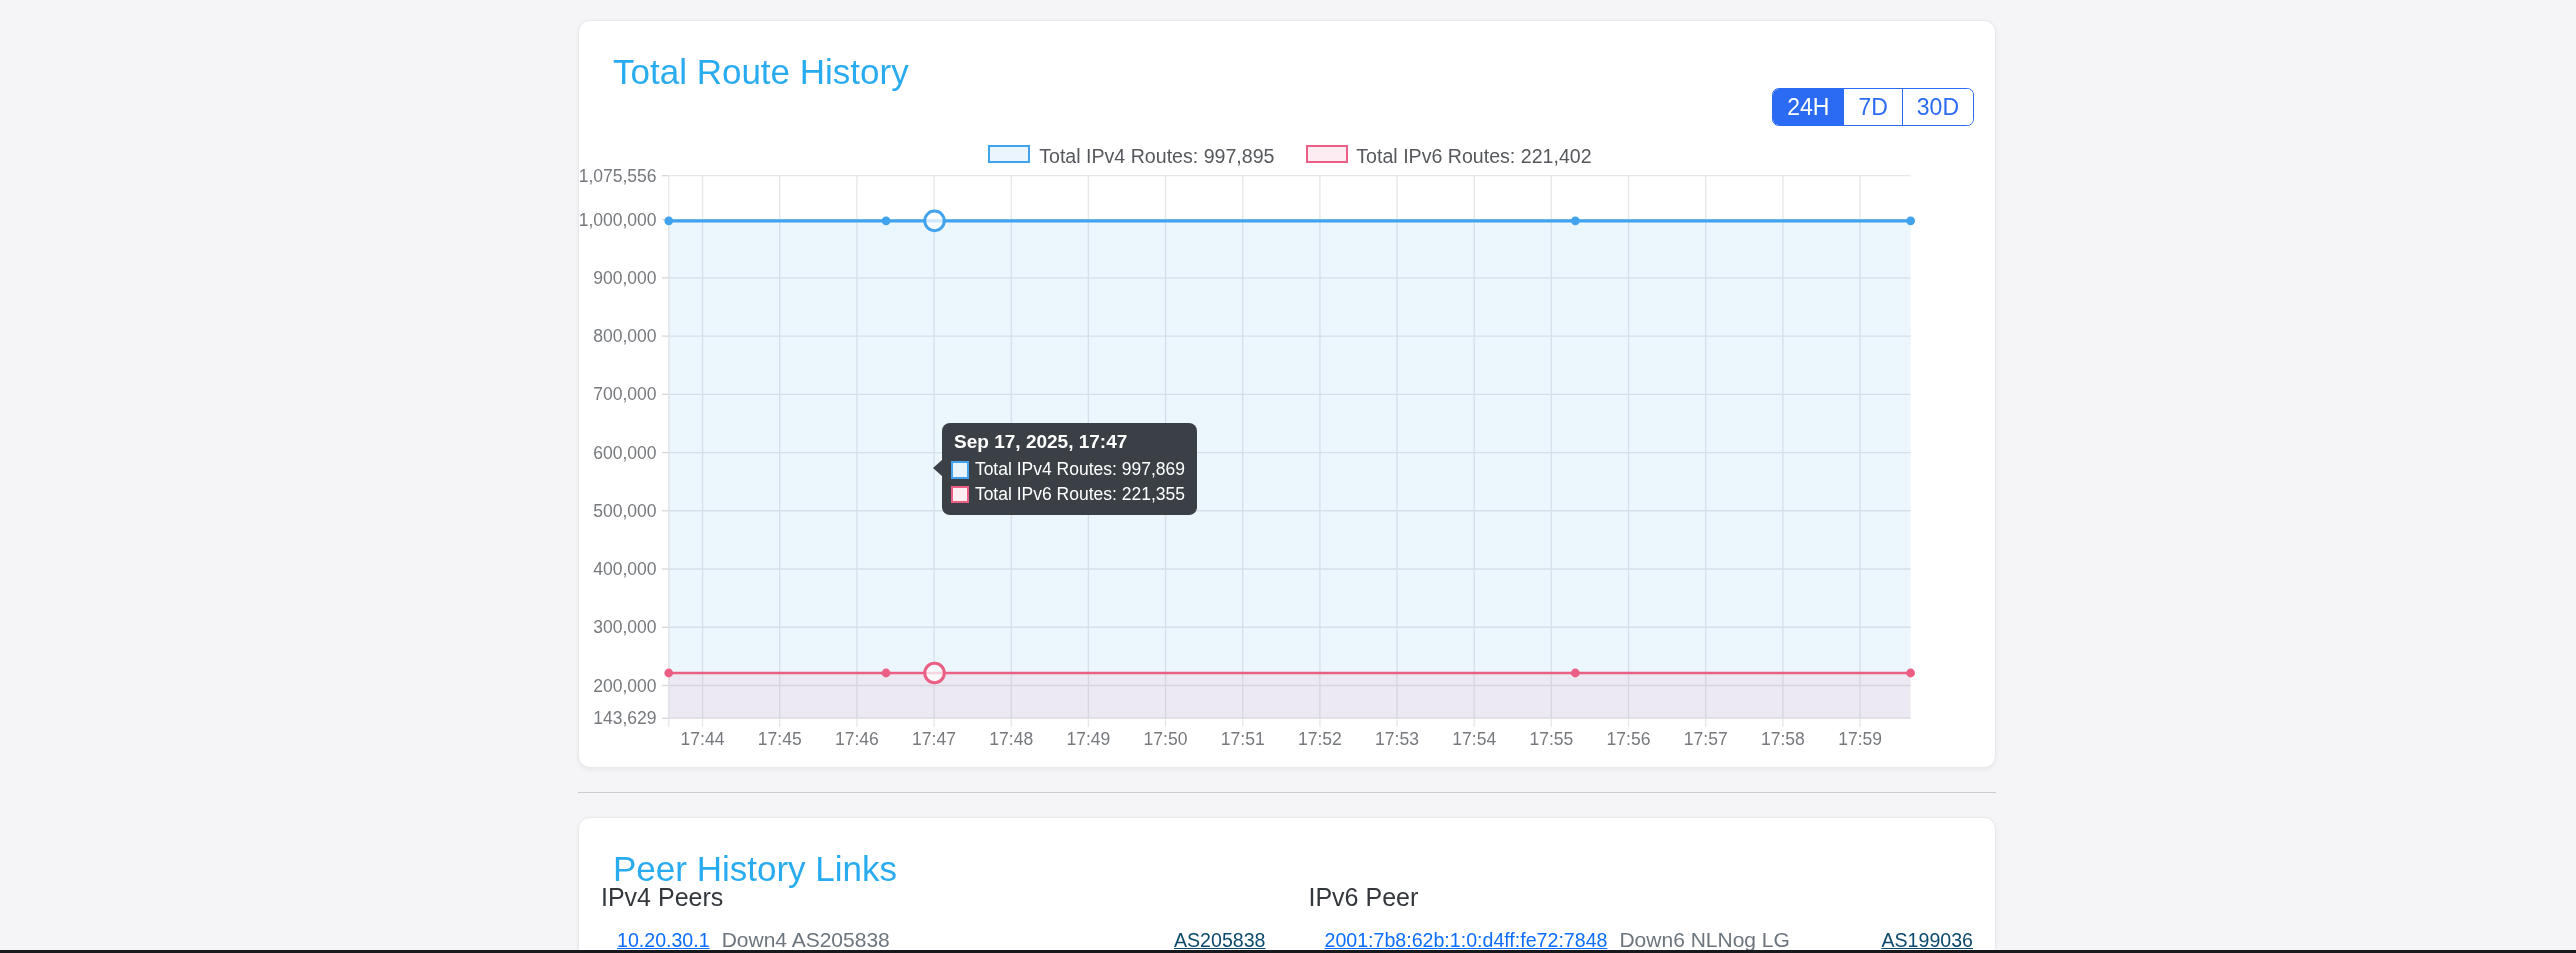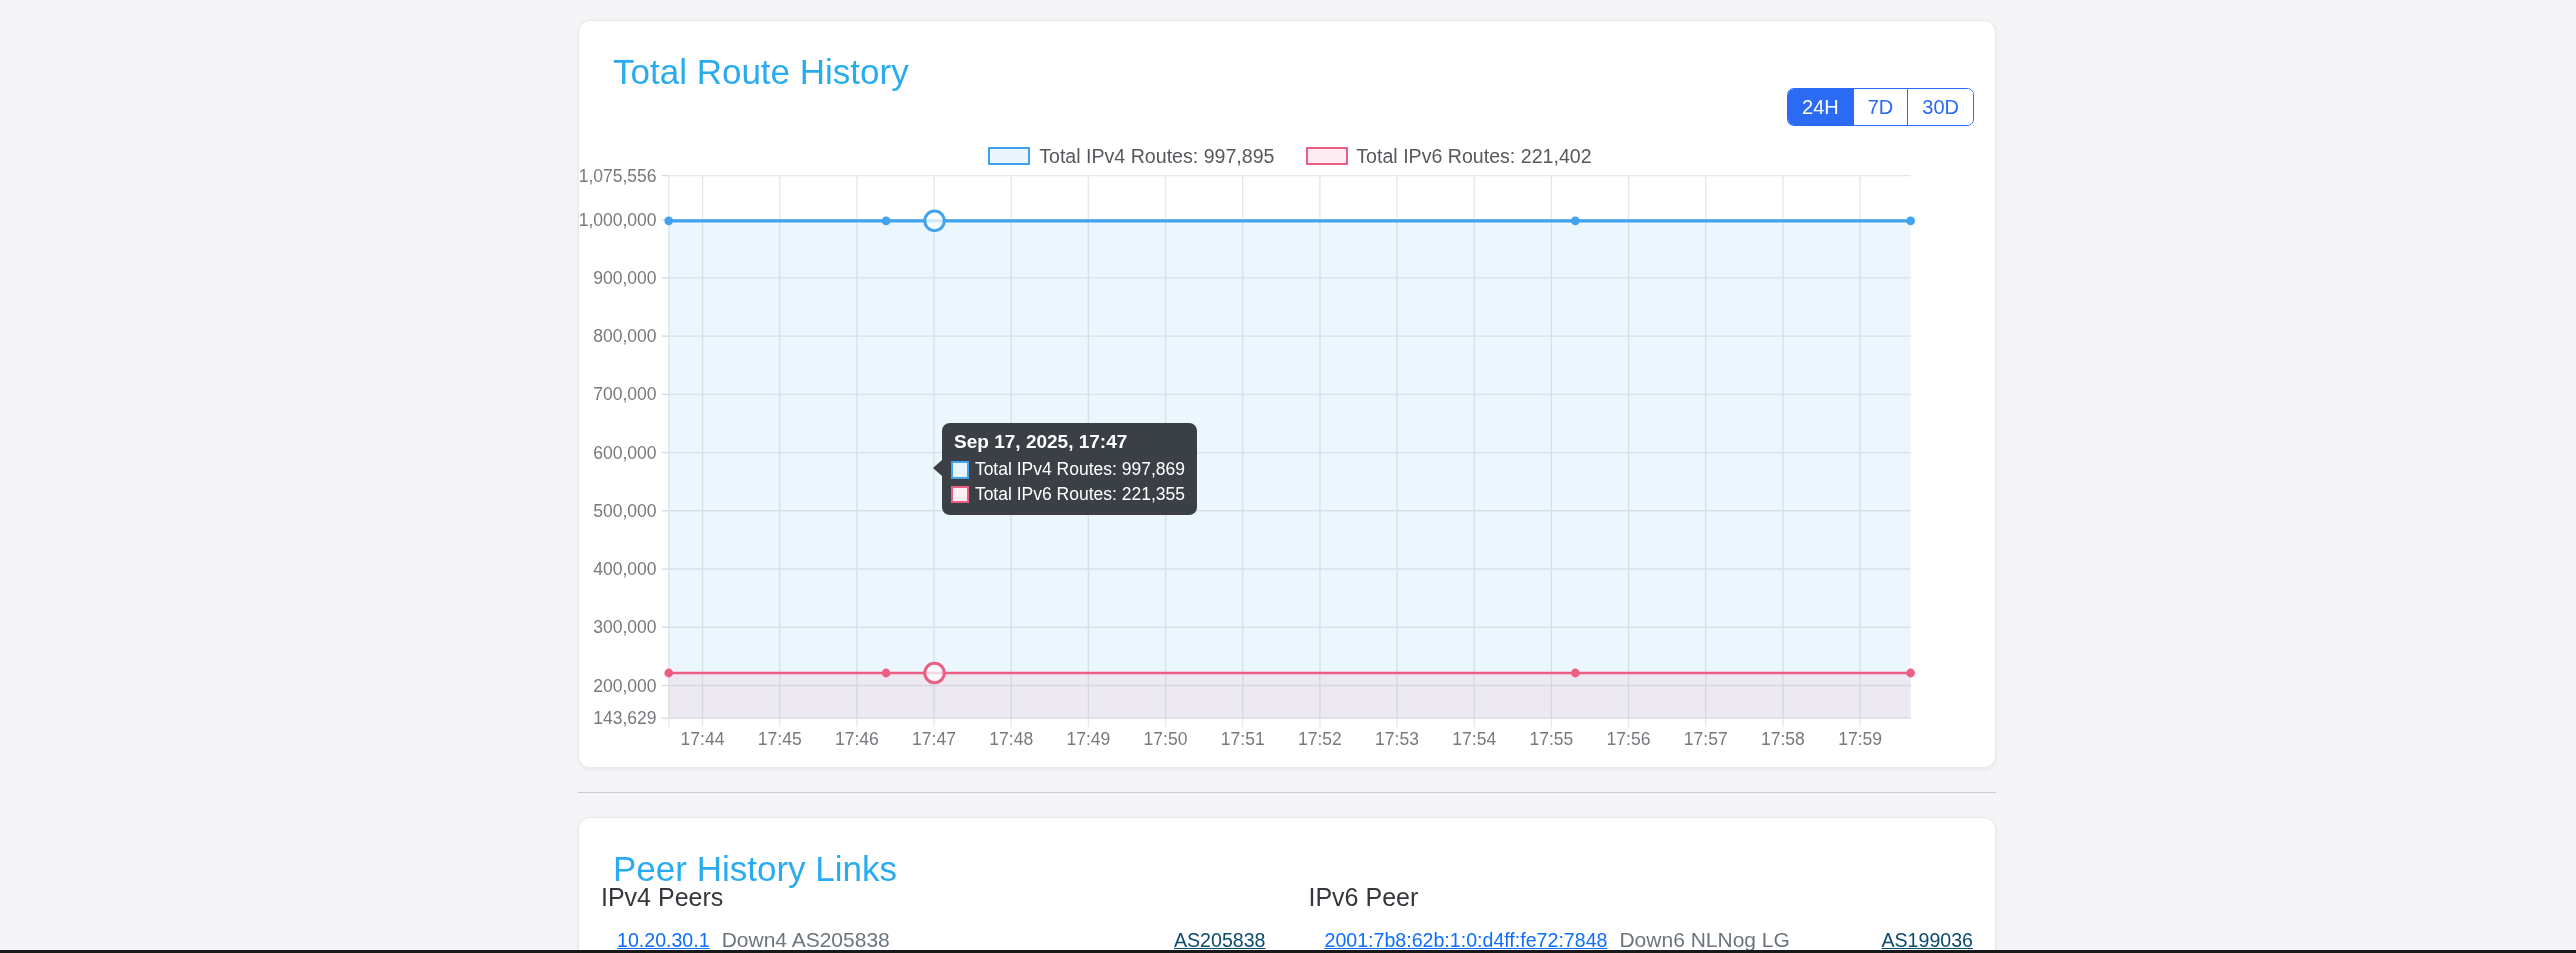--- a/index.html
+++ b/index.html
@@ -7,29 +7,29 @@
   .page{position:relative;width:2576px;height:954px;overflow:hidden;background:#f5f5f7;}
   .card{position:absolute;background:#ffffff;border:0.7px solid #e8e9ec;border-radius:12px;
         box-shadow:0 1.3px 4px rgba(0,0,0,0.05);box-sizing:border-box;}
   #card-chart{left:578px;top:19.6px;width:1418px;height:748px;}
   #card-peers{left:578px;top:817px;width:1418px;height:175px;}
   .card-title{position:absolute;left:22px;top:19px;margin:12px;font-size:35px;font-weight:400;color:#29abf0;text-align:right;}
 
   
   .btn-group{position:absolute;top:67px;right:21px;display:flex;height:36px;
              border:1.3px solid #2b6bf3;border-radius:6.7px;overflow:hidden;background:#fff;}
-  .range-btn{appearance:none;border:none;background:#fff;color:#2b6bf3;font-size:20px;
+  .range-btn{appearance:none;border:none;background:#fff;color:#2b6bf3;font-size:23px;
              font-family:inherit;padding:0 14px;cursor:pointer;line-height:36px;}
   .range-btn + .range-btn{border-left:1.3px solid #2b6bf3;}
   .range-btn.active{background:#2b6bf3;color:#ffffff;}
 
   
   .legend{position:absolute;left:90px;top:124px;width:1242px;display:flex;
           justify-content:center;align-items:center;gap:31px;}
-  .legend-item{display:flex;align-items:center;gap:8.8px;font-size:19.6px;color:#55585c;cursor:pointer;}
+  .legend-item{display:flex;gap:8.8px;font-size:19.6px;color:#55585c;cursor:pointer;}
   .legend-swatch{width:38px;height:14px;border:2px solid;}
 
   #chart-svg{position:absolute;left:0;top:0;}
   .tick-label{font-family:"Liberation Sans",sans-serif;font-size:26px;fill:#76797d;}
 
   
   .chart-tooltip{position:absolute;left:363px;top:402px;background:#3a4046;border-radius:8px;
                  color:#fff;padding:8.8px 12px 10px 9.4px;white-space:nowrap;z-index:5;}
   .chart-tooltip:before{content:"";position:absolute;left:-8.8px;top:50%;margin-top:-8.8px;
                  border:8.8px solid transparent;border-left:0;border-right:9.4px solid #3a4046;}

